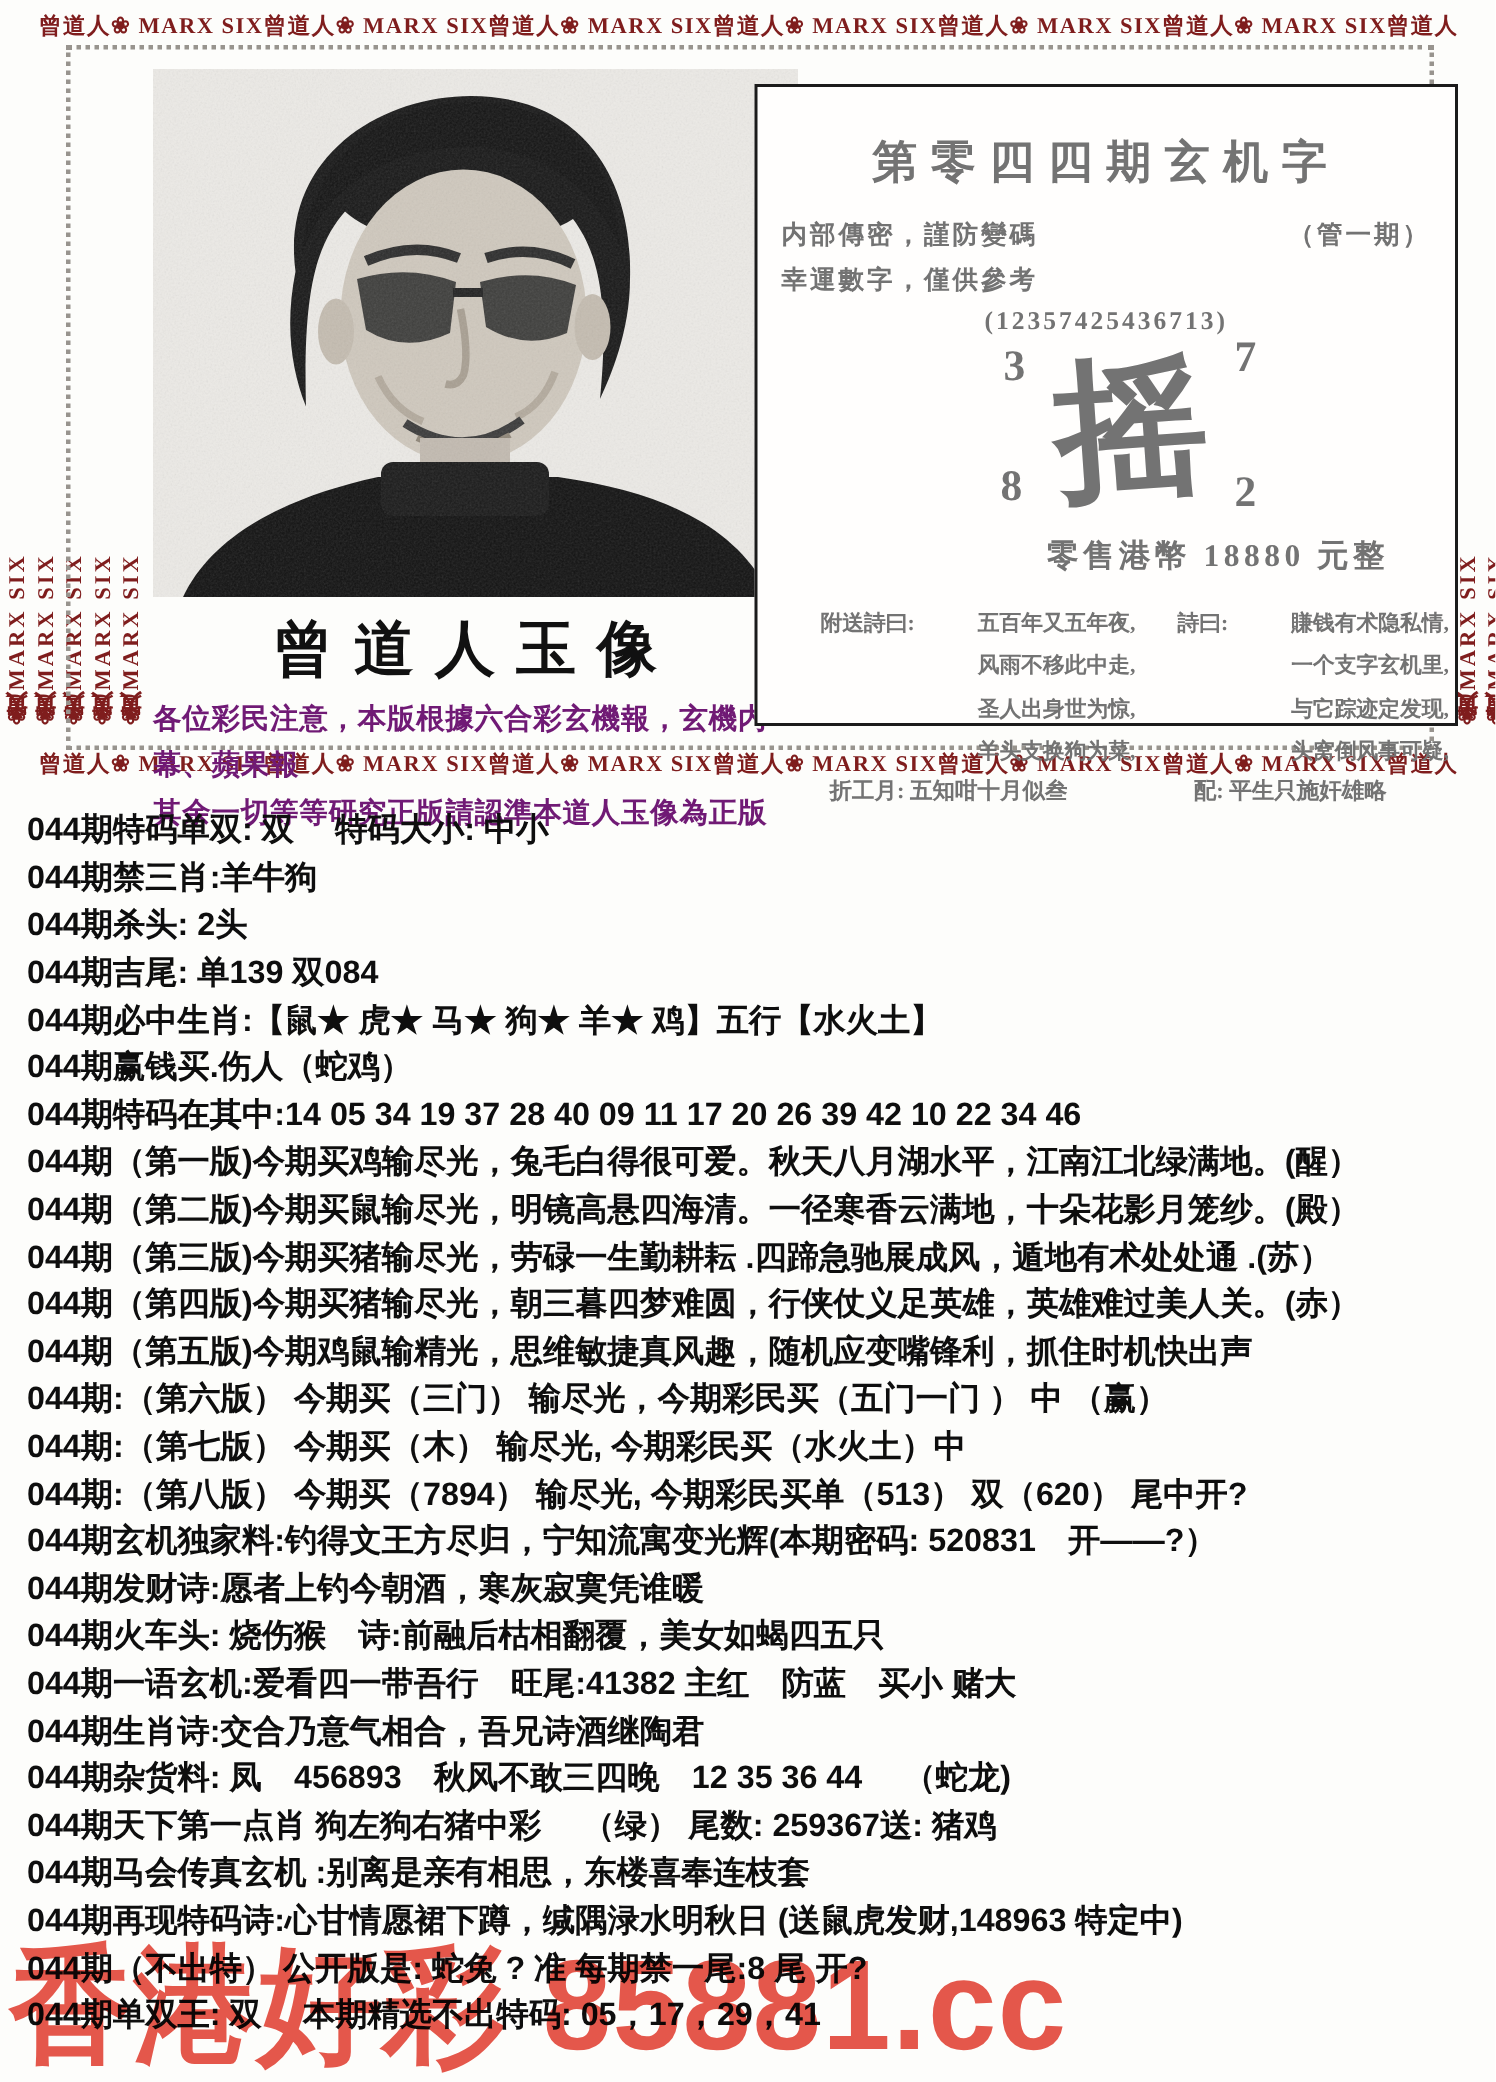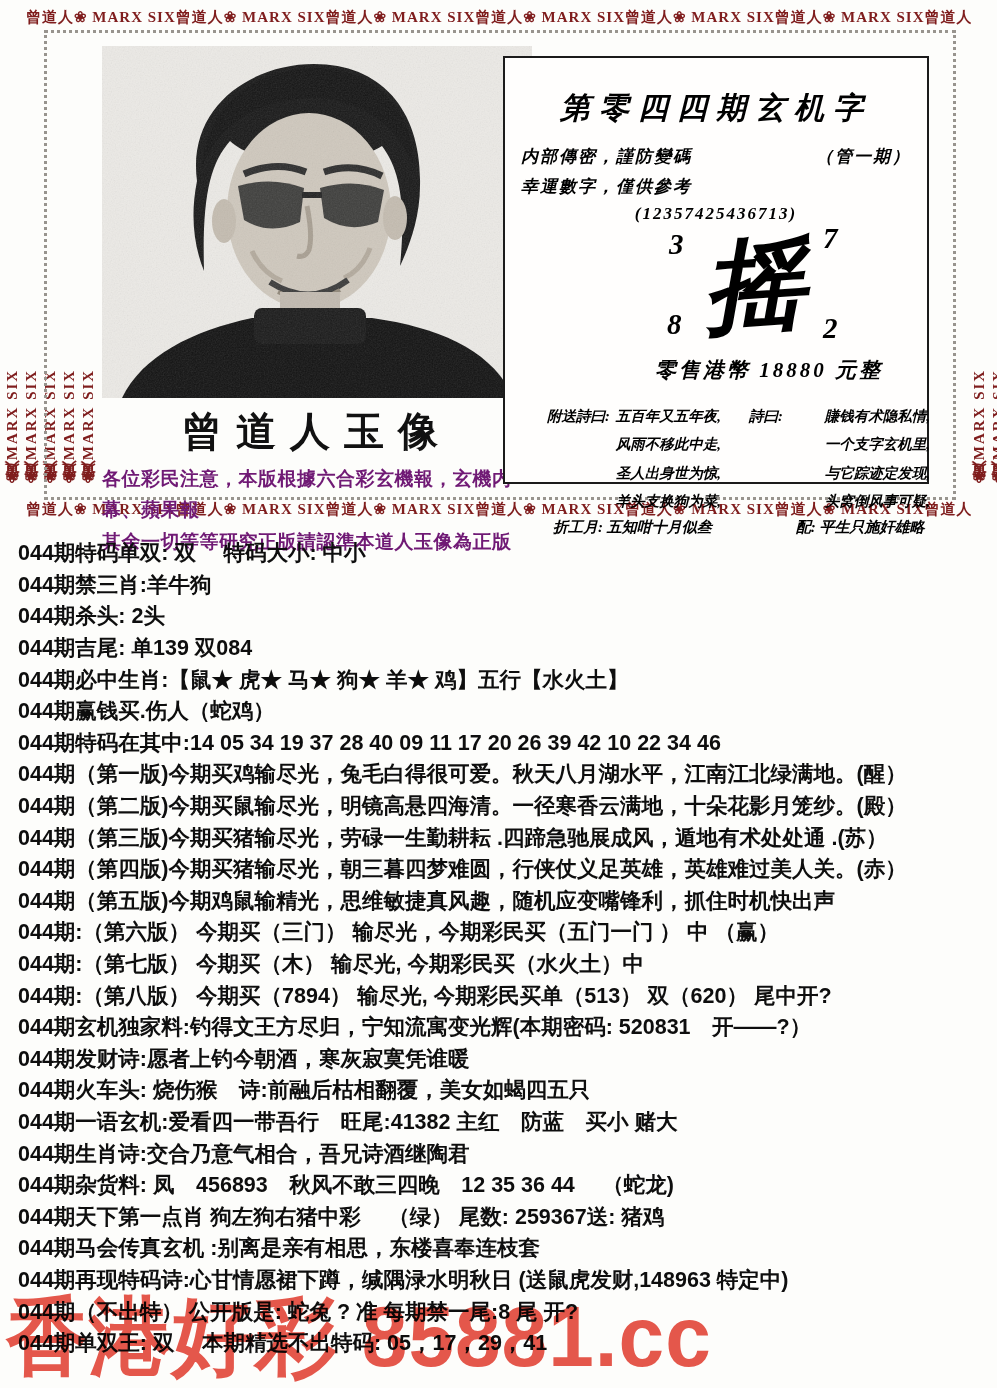--- a/index.html
+++ b/index.html
@@ -21,41 +21,41 @@
   .frame{position:absolute;left:44px;top:30px;width:906px;height:464px;border:3px dotted #98948e;}
 
   
   .photo-wrap{position:absolute;left:62px;top:46px;width:430px;margin-left:40px;}
   .photo-box{width:430px;height:352px;}
   .photo-caption{margin-top:2px;text-align:center;font-family:"Liberation Serif",serif;
          font-weight:bold;font-size:40px;letter-spacing:14px;color:#111;}
   .photo-notes{margin-top:4px;font-weight:bold;font-size:19px;line-height:1.65;color:#701a75;letter-spacing:0.5px;}
 
   
-  .mystic{position:absolute;left:503px;top:56px;width:426px;height:428px;border:2px solid #1b1b1b;
+  .mystic{position:absolute;left:503px;top:56px;width:469px;height:428px;border:2px solid #1b1b1b;
           background:#fffefd;box-sizing:border-box;padding:10px 16px 6px 16px;
-          font-family:"Liberation Serif",serif;color:#000000;font-style:italic;}
+          font-family:"Liberation Serif",serif;color:#737373;}
   .m-title{margin-top:20px;text-align:center;font-weight:bold;font-size:30px;letter-spacing:9px;}
   .m-row1{display:flex;justify-content:space-between;margin-top:16px;font-weight:bold;font-size:17px;letter-spacing:2px;}
   .m-row2{margin-top:7px;font-weight:bold;font-size:17px;letter-spacing:2px;}
   .m-lucky{margin-top:6px;text-align:center;font-weight:bold;font-size:17px;letter-spacing:2px;}
   .m-shake{position:relative;height:122px;margin-top:2px;}
   .m-corner{position:absolute;font-weight:bold;font-size:29px;font-family:"Liberation Serif",serif;}
   .m-c-tl{left:148px;top:2px;}
   .m-c-tr{left:302px;top:-4px;}
   .m-c-bl{left:146px;top:82px;}
   .m-c-br{left:302px;top:86px;}
   .m-big{position:absolute;left:182px;top:-8px;font-size:102px;font-weight:bold;
          transform:rotate(-4deg);font-family:"Liberation Serif",serif;}
   .m-price{margin-top:8px;text-align:right;padding-right:28px;font-weight:bold;font-size:21px;letter-spacing:3px;}
   .m-poems{display:flex;justify-content:flex-start;margin-top:18px;}
   .poem{display:flex;font-weight:bold;font-size:14.5px;line-height:1.95;}
   .poem-label{margin-top:0;white-space:nowrap;}
   .poem-lines{margin-left:6px;white-space:nowrap;}
-  .poem-l{margin-left:26px;}
+  .poem-l{margin-left:26px;gap:36px;}
   .poem-r{margin-left:28px;gap:36px;}
   .m-footrow{display:flex;margin-top:3px;font-weight:bold;font-size:15px;gap:36px;}
   .m-foot-left{margin-left:32px;white-space:nowrap;}
   .m-foot-right{margin-left:48px;white-space:nowrap;}
   .m-guess{margin-left:88px;margin-top:2px;font-weight:bold;font-size:16px;letter-spacing:1px;}
 
   
   .body-lines{position:absolute;left:18px;top:537px;right:4px;}
   .bline{height:31.6px;display:flex;align-items:center;font-weight:bold;font-size:21.5px;
          color:#0e0e0e;white-space:nowrap;letter-spacing:0;}

